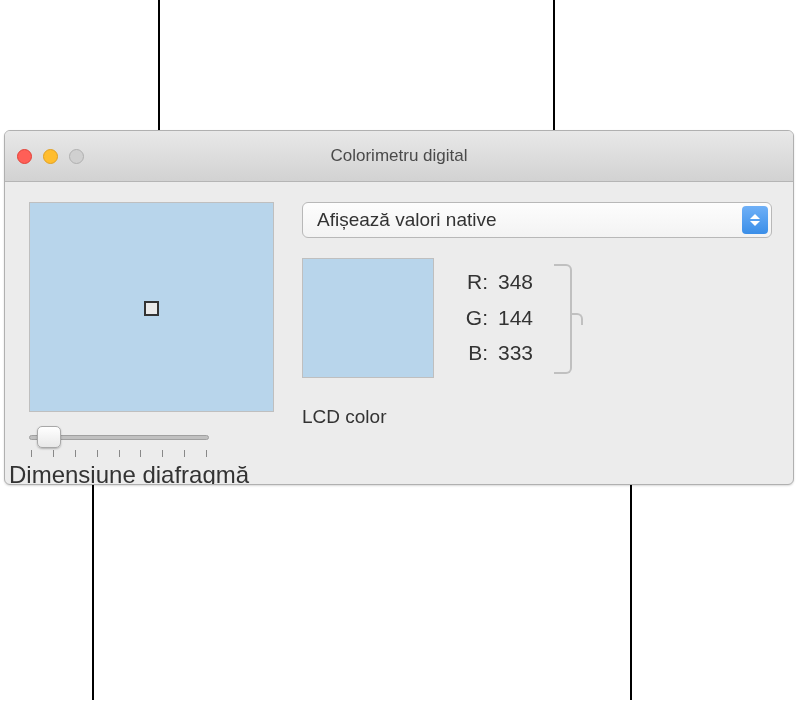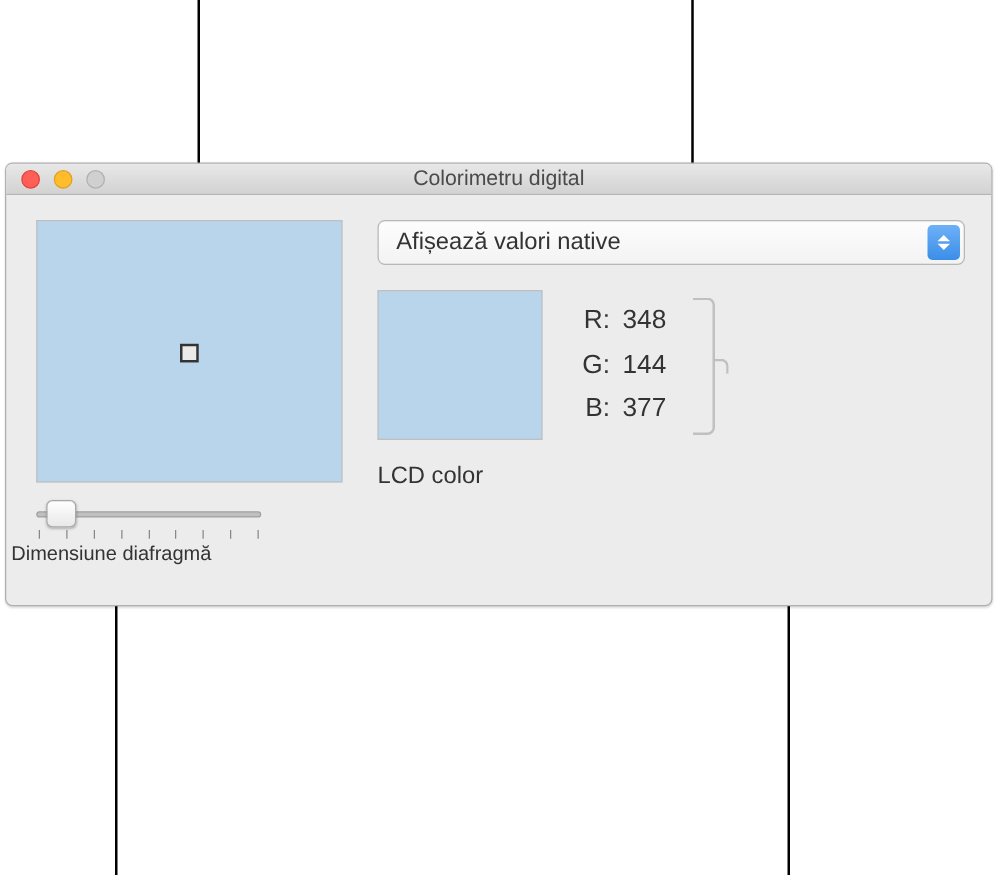--- a/index.html
+++ b/index.html
@@ -25,21 +25,21 @@
       top: 130px;
       width: 790px;
       height: 355px;
       border: 1px solid #b0b0b0;
       border-radius: 6px;
       background: #ececec;
       box-shadow: 0 1px 2px rgba(0,0,0,0.15);
       overflow: hidden;
     }
     .titlebar {
-      height: 25px;
+      height: 51px;
       background: linear-gradient(to bottom, #e8e8e8, #d2d2d2);
       border-bottom: 1px solid #b5b5b5;
       display: flex;
       align-items: center;
       position: relative;
     }
     .traffic-lights {
       display: flex;
       align-items: center;
       gap: 11px;
@@ -122,21 +122,21 @@
       justify-content: space-between;
       padding: 0 2px;
       margin-top: -2px;
     }
     .slider-ticks span {
       width: 1px;
       height: 7px;
       background: #888;
     }
     .slider-label {
-      font-size: 16px;
+      font-size: 24px;
       color: #333;
       margin-top: 4px;
       margin-left: -20px;
       width: 260px;
     }
     .right-col {
       flex: 1;
       display: flex;
       flex-direction: column;
     }
@@ -228,21 +228,21 @@
       width: 12px;
       height: 12px;
       border-top: 2px solid #c0c0c0;
       border-right: 2px solid #c0c0c0;
       border-top-right-radius: 6px;
       background: transparent;
     }
     .profile-name {
       font-size: 19px;
       color: #333;
-      margin-top: 18px;
+      margin-top: 28px;
     }
   </style>
 </head>
 <body>
 
 <div class="callout-line" style="left:158px; top:0; height:260px;"></div>
 <div class="callout-line" style="left:553px; top:0; height:168px;"></div>
 <div class="callout-line" style="left:92px; top:420px; height:280px;"></div>
 <div class="callout-line" style="left:630px; top:328px; height:372px;"></div>
 
@@ -297,21 +297,21 @@
             <div class="val-row">
               <span class="val-label">R:</span>
               <span class="val-num">348</span>
             </div>
             <div class="val-row">
               <span class="val-label">G:</span>
               <span class="val-num">144</span>
             </div>
             <div class="val-row">
               <span class="val-label">B:</span>
-              <span class="val-num">377</span>
+              <span class="val-num">333</span>
             </div>
           </div>
           <div class="bracket">
             <div class="bracket-tail"></div>
           </div>
         </div>
       </div>
 
       <div class="profile-name">LCD color</div>
     </div>

